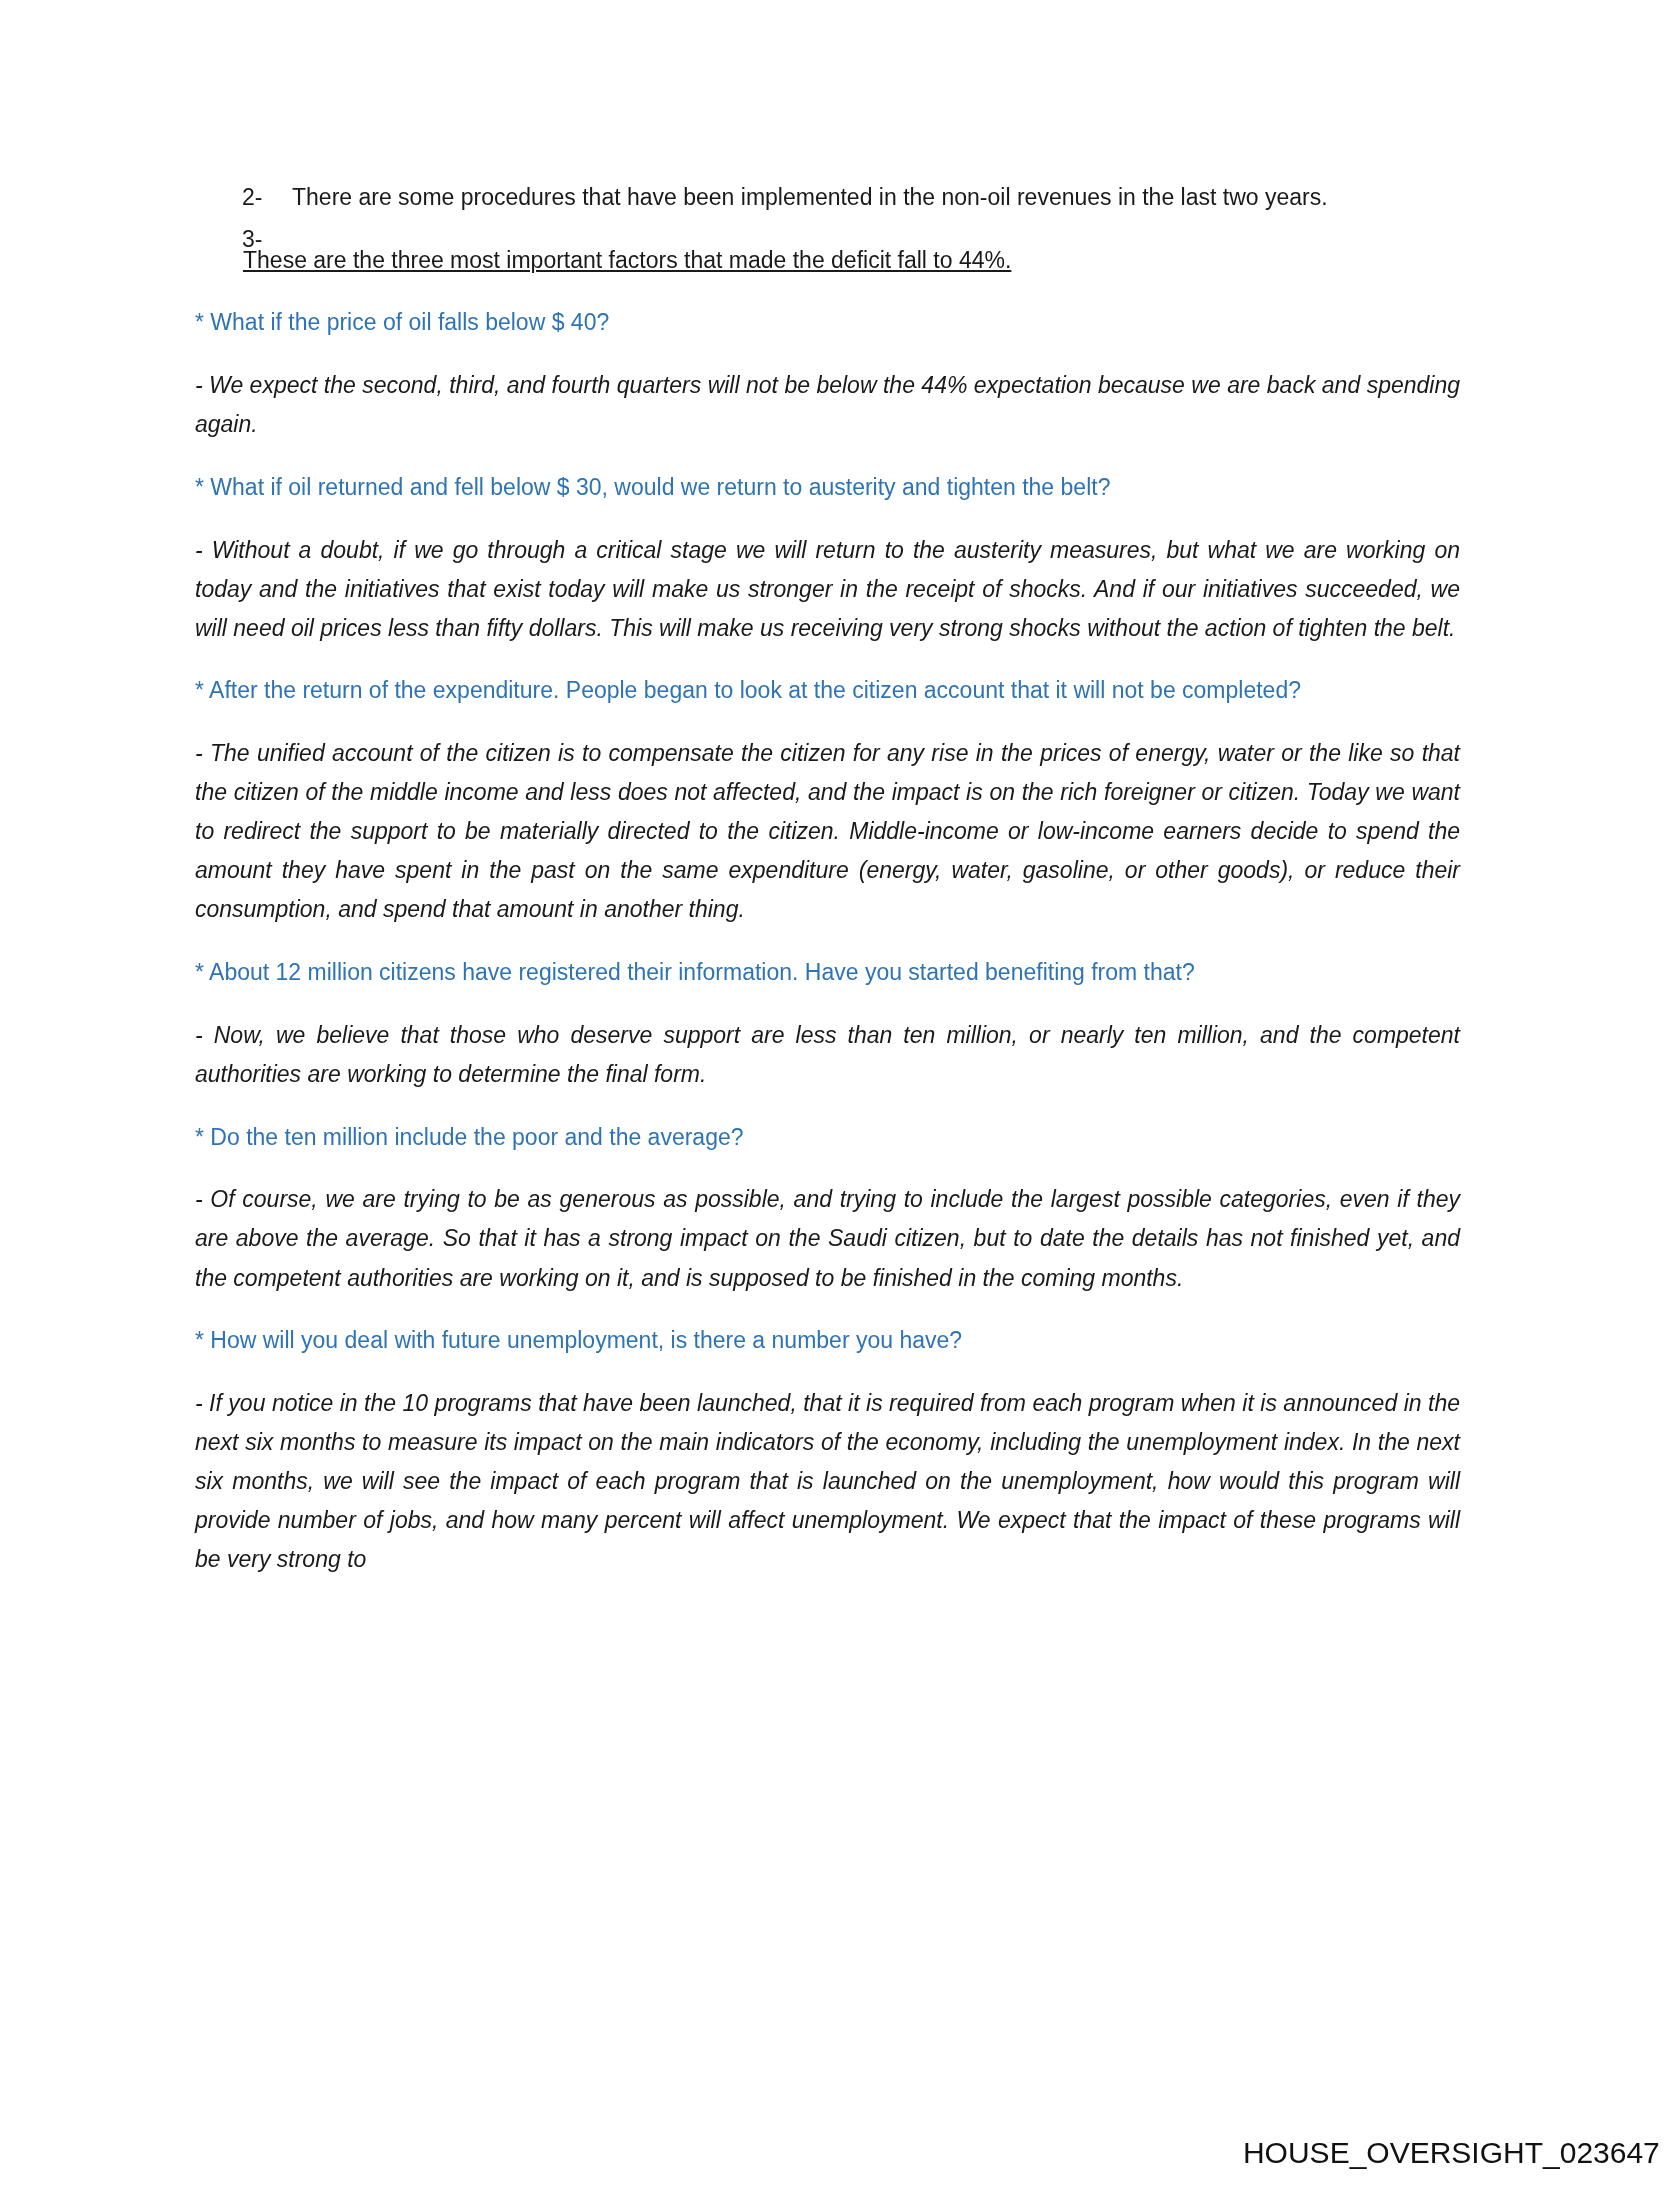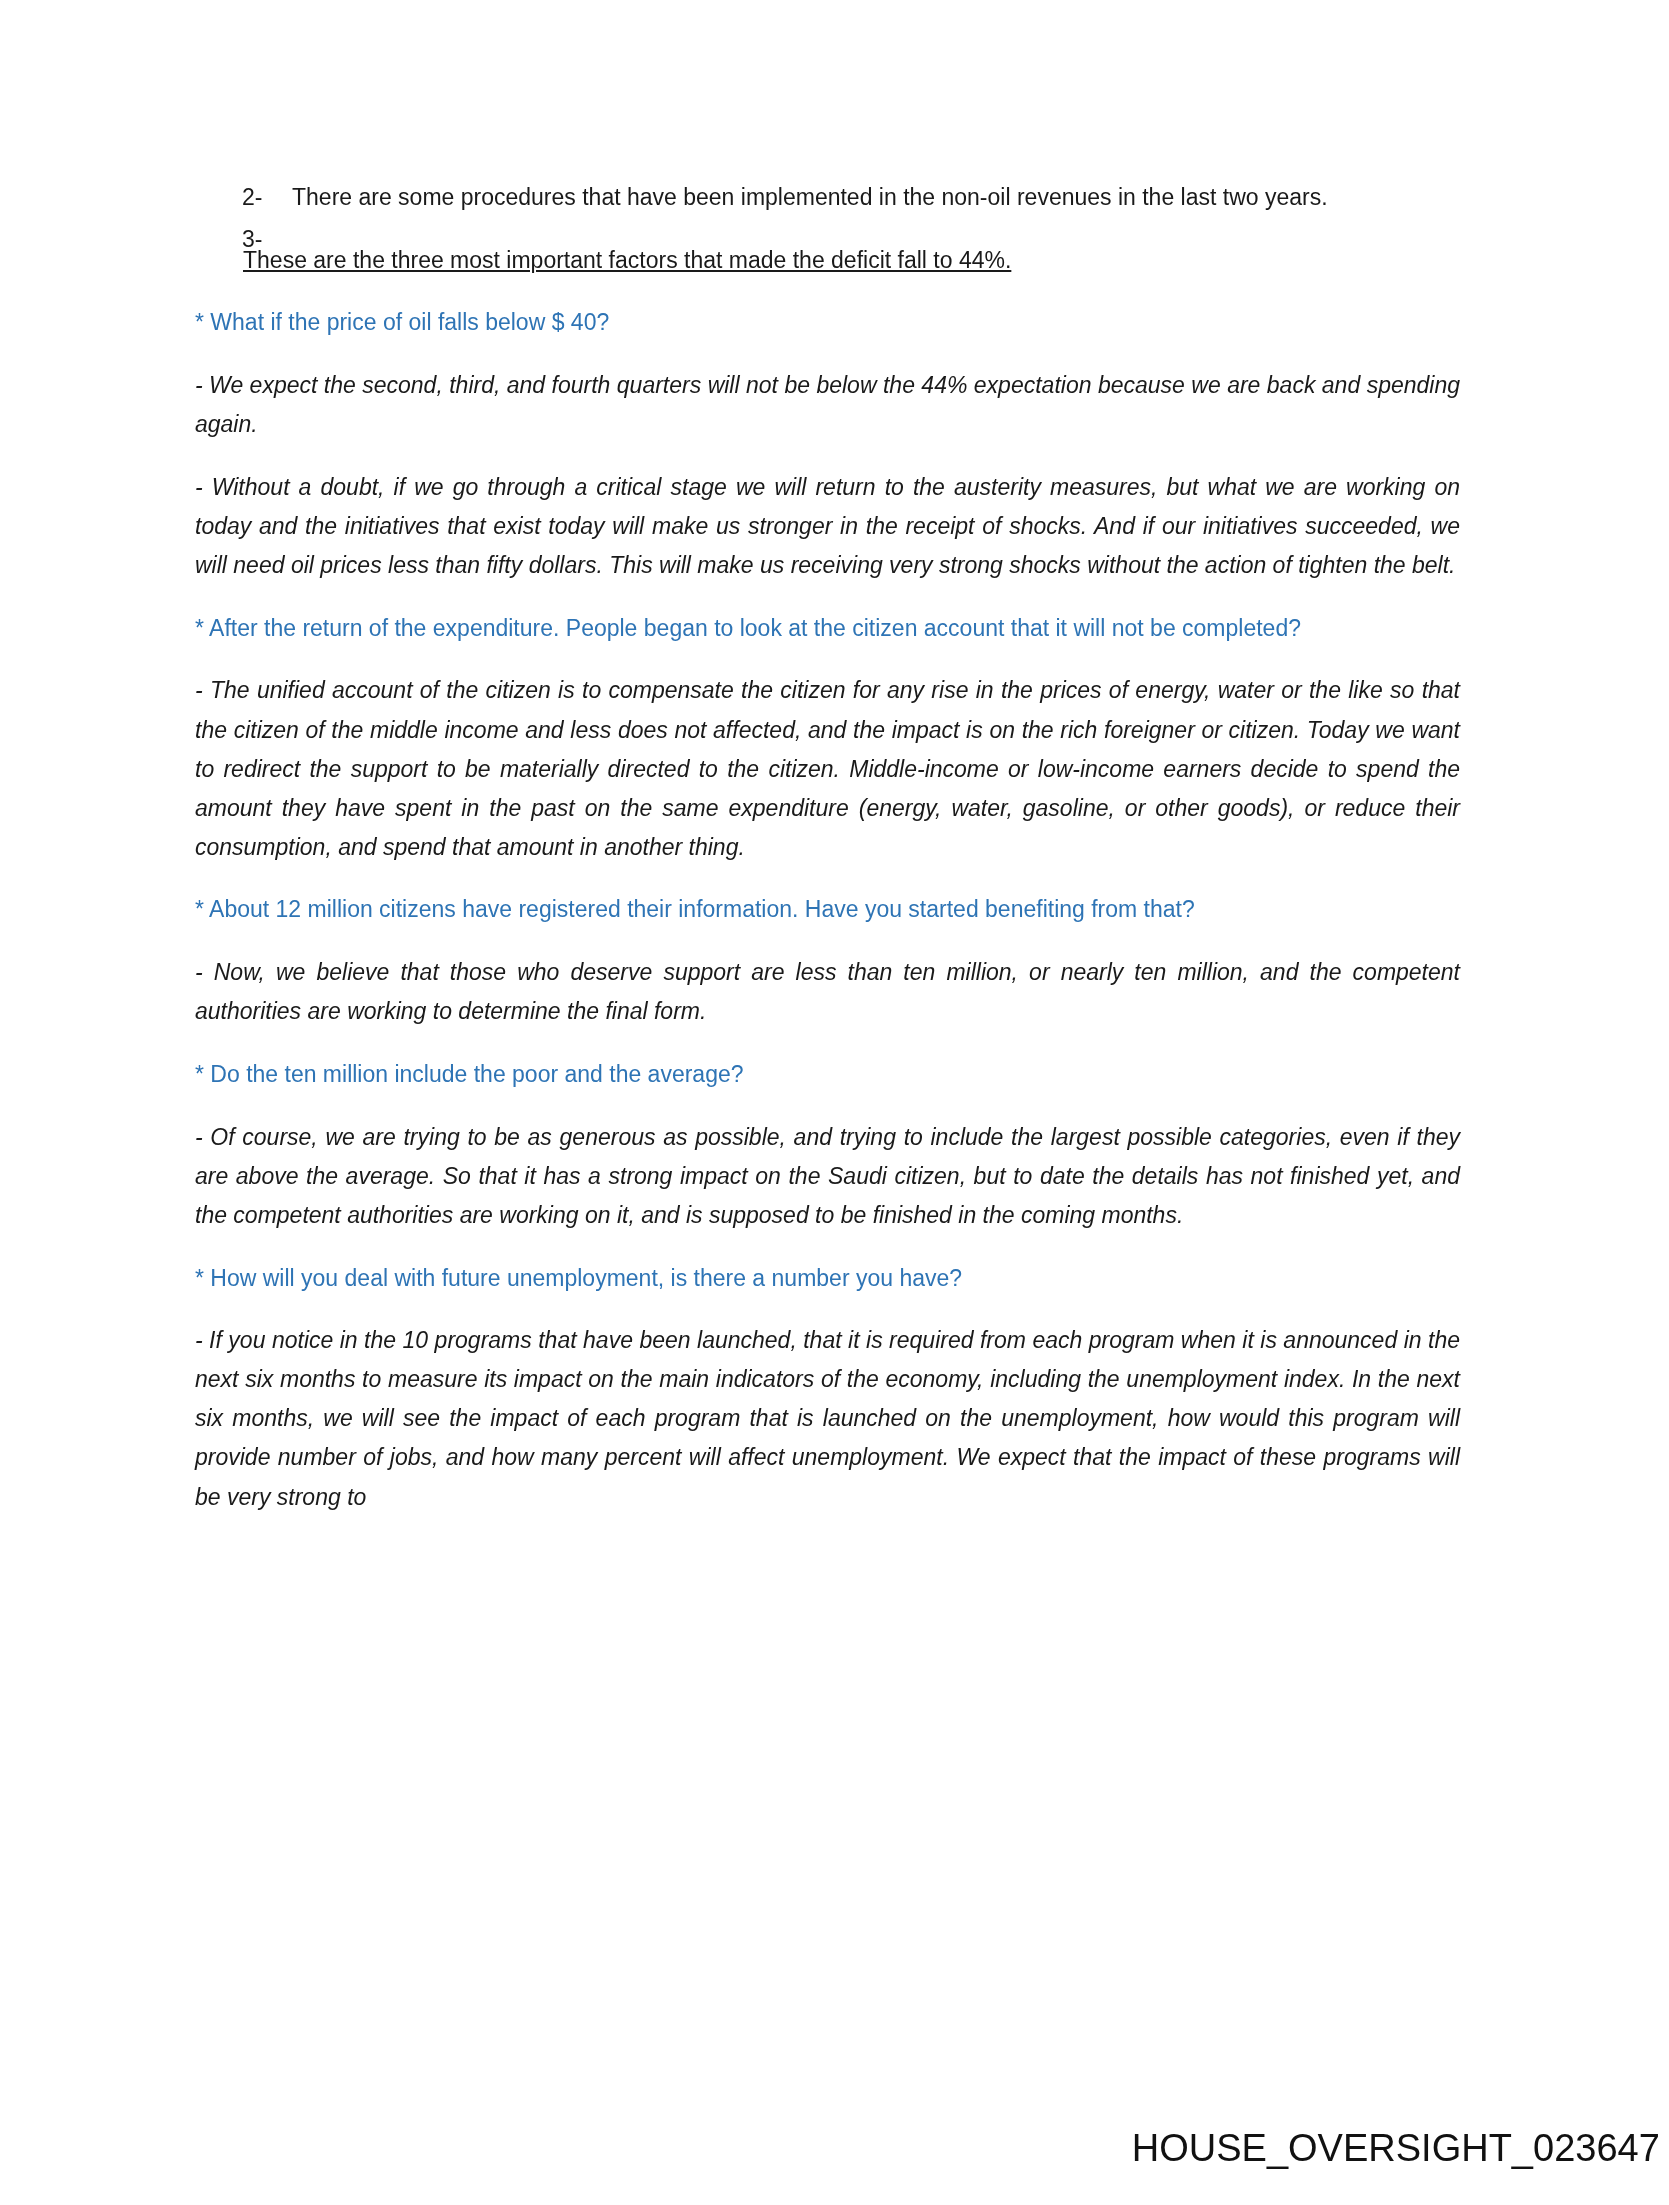--- a/index.html
+++ b/index.html
@@ -44,21 +44,21 @@
     color: #2E74B5;
   }
   .answer {
     color: #1a1a1a;
     font-style: italic;
   }
   .footer {
     position: absolute;
     right: 9.2px;
     bottom: 35px;
-    font-size: 38px;
+    font-size: 30px;
     color: #111111;
     font-family: "Liberation Sans", sans-serif;
     white-space: nowrap;
   }
 </style>
 </head>
 <body>
 
 <div class="page">
   <div class="content">
@@ -70,20 +70,21 @@
 
     <div class="list-item">
       <span class="num">3-</span>
     </div>
 
     <p class="intro">These are the three most important factors that made the deficit fall to 44%.</p>
 
     <p class="question">* What if the price of oil falls below $ 40?</p>
     <p class="answer">- We expect the second, third, and fourth quarters will not be below the 44% expectation because we are back and spending again.</p>
 
+    <p class="question">* What if oil returned and fell below $ 30, would we return to austerity and tighten the belt?</p>
     <p class="answer">- Without a doubt, if we go through a critical stage we will return to the austerity measures, but what we are working on today and the initiatives that exist today will make us stronger in the receipt of shocks. And if our initiatives succeeded, we will need oil prices less than fifty dollars. This will make us receiving very strong shocks without the action of tighten the belt.</p>
 
     <p class="question">* After the return of the expenditure. People began to look at the citizen account that it will not be completed?</p>
     <p class="answer">- The unified account of the citizen is to compensate the citizen for any rise in the prices of energy, water or the like so that the citizen of the middle income and less does not affected, and the impact is on the rich foreigner or citizen. Today we want to redirect the support to be materially directed to the citizen. Middle-income or low-income earners decide to spend the amount they have spent in the past on the same expenditure (energy, water, gasoline, or other goods), or reduce their consumption, and spend that amount in another thing.</p>
 
     <p class="question">* About 12 million citizens have registered their information. Have you started benefiting from that?</p>
     <p class="answer">- Now, we believe that those who deserve support are less than ten million, or nearly ten million, and the competent authorities are working to determine the final form.</p>
 
     <p class="question">* Do the ten million include the poor and the average?</p>
     <p class="answer">- Of course, we are trying to be as generous as possible, and trying to include the largest possible categories, even if they are above the average. So that it has a strong impact on the Saudi citizen, but to date the details has not finished yet, and the competent authorities are working on it, and is supposed to be finished in the coming months.</p>

